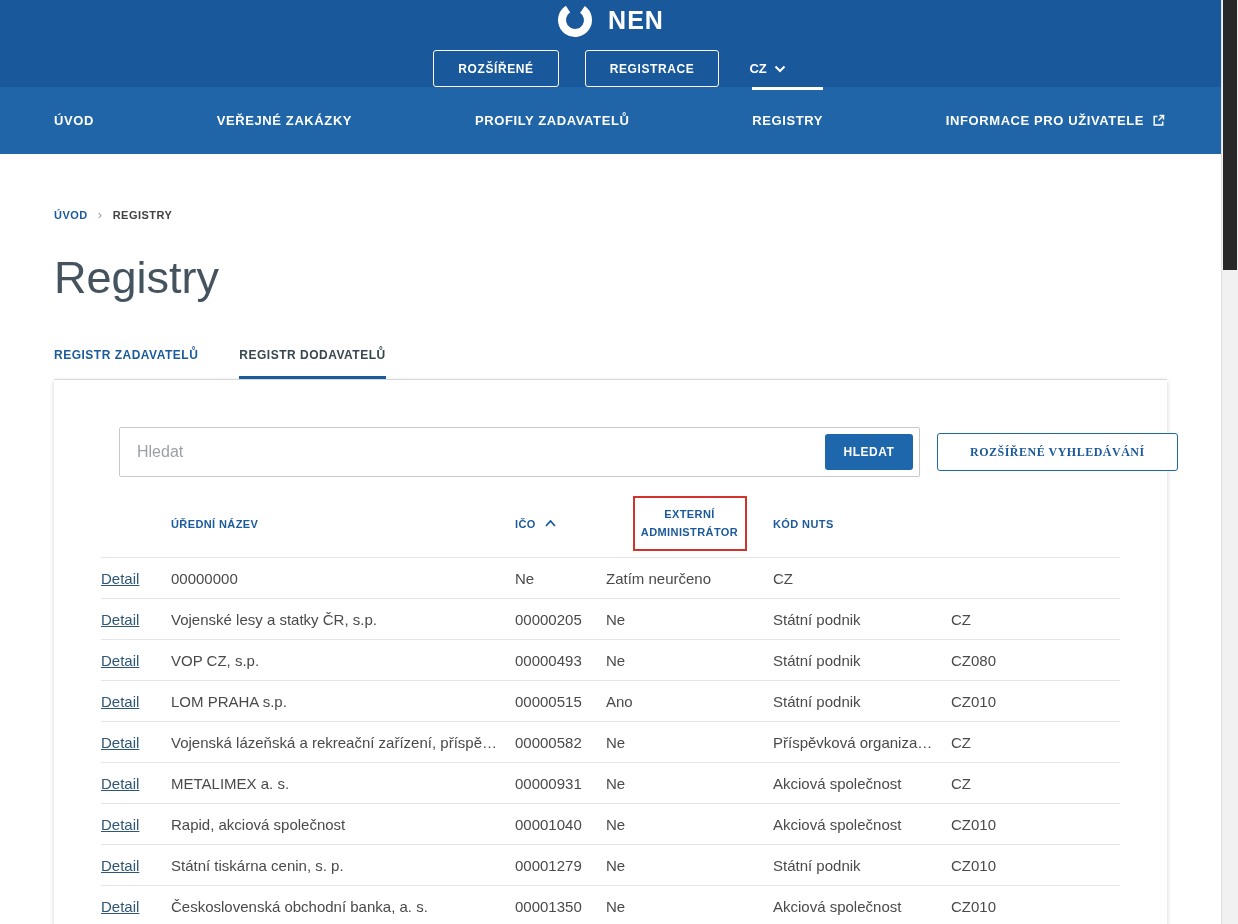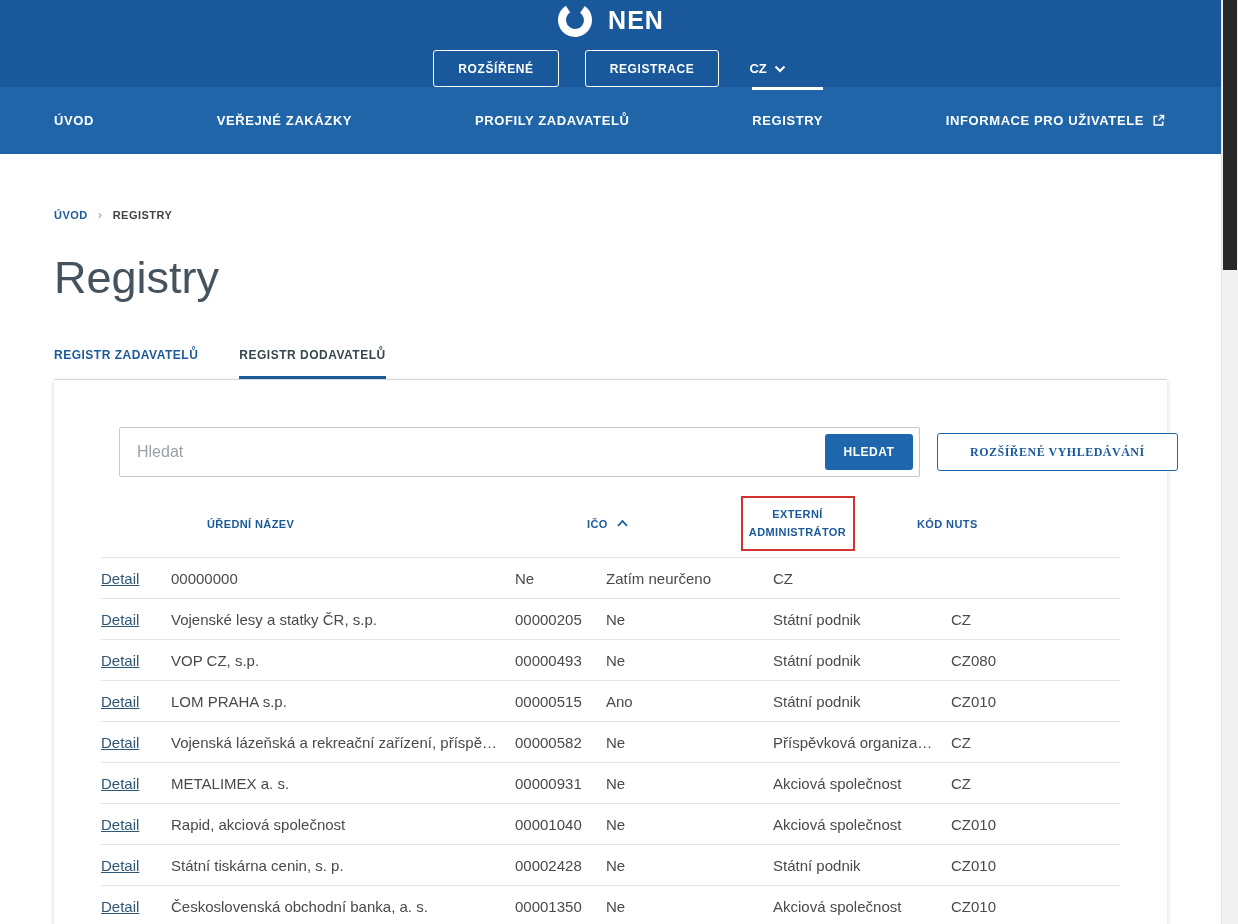--- a/index.html
+++ b/index.html
@@ -56,21 +56,21 @@
                 font-family:"Liberation Sans",sans-serif; font-size:12px; font-weight:bold;
                 letter-spacing:.5px; cursor:pointer; }
   .advanced-btn { margin-left:17px; height:38px; padding:0 32px; background:#fff;
                   border:1px solid var(--button_blue,#1e67ac); color:var(--accent,#1b5a9b);
                   border-radius:3px; font-family:Liberation Serif, serif; font-size:12px;
                   font-weight:bold; letter-spacing:.5px; cursor:pointer; white-space:nowrap; }
 
   
   .thead, .trow { display:grid; grid-template-columns:70px 344px 91px 167px 178px 1fr; align-items:center; }
   .thead { margin-top:15px; padding:4px 0 6px; color:var(--accent,#1b5a9b); font-size:11px;
-           font-weight:bold; letter-spacing:.4px;gap:36px; }
+           font-weight:bold; letter-spacing:.4px; }
   .th-ico { display:flex; align-items:center; gap:9px; cursor:pointer; }
   .th-center { text-align:center; }
   .annotation-box { display:inline-block; border:2px solid var(--annotation_red,#d0342c);
                     padding:8px 4px; width:114px; line-height:1.6; text-align:center; }
   .th-wrap { display:inline-block; width:102px; line-height:1.6; text-align:center; }
   .trow { min-height:41px; border-top:1px solid #e5e5e5; font-size:15px; color:#4a4a4a; padding:8px 0; }
   .detail-link { color:#2e5676; text-decoration:underline; cursor:pointer; }
   .cell-name, .cell-legal { white-space:nowrap; overflow:hidden; text-overflow:ellipsis; padding-right:14px; }
 
   
@@ -222,21 +222,21 @@
     <div class="cell-name">Rapid, akciová společnost</div>
     <div>00001040</div>
     <div>Ne</div>
     <div class="cell-legal">Akciová společnost</div>
     <div>CZ010</div>
   </div>
 
   <div class="trow">
     <div><a href="#" class="detail-link">Detail</a></div>
     <div class="cell-name">Státní tiskárna cenin, s. p.</div>
-    <div>00002428</div>
+    <div>00001279</div>
     <div>Ne</div>
     <div class="cell-legal">Státní podnik</div>
     <div>CZ010</div>
   </div>
 
   <div class="trow">
     <div><a href="#" class="detail-link">Detail</a></div>
     <div class="cell-name">Československá obchodní banka, a. s.</div>
     <div>00001350</div>
     <div>Ne</div>

